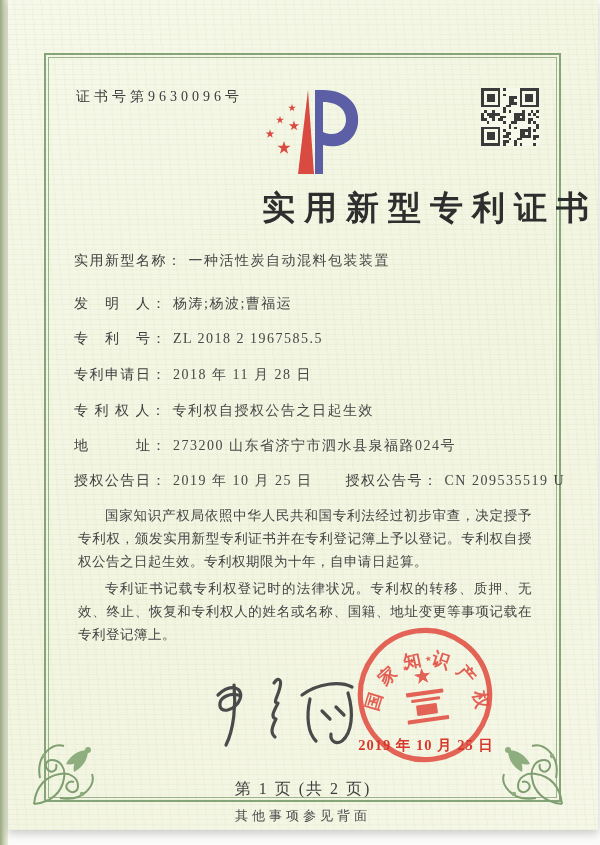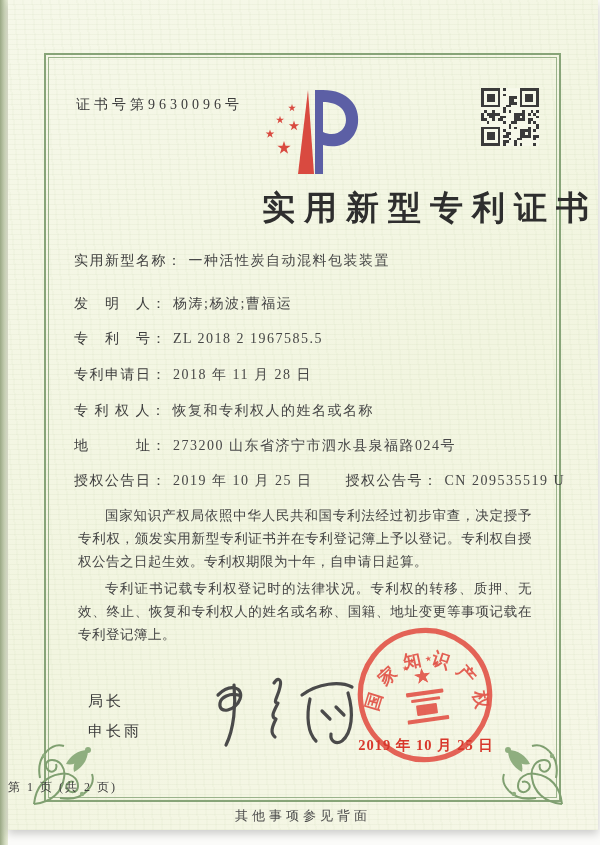--- a/index.html
+++ b/index.html
@@ -18,21 +18,21 @@
       linear-gradient(145deg,#f6f8e9,#f2f5e0 55%,#f6f7e7);
     box-shadow:0 4px 8px rgba(0,0,0,.18);
   }
   .frame{position:absolute;left:36px;top:53px;width:513px;height:745px;
     border:2px solid #87a478;}
   .frame::after{content:'';position:absolute;inset:2px;border:1px solid #9ab38b;}
   .orn{position:absolute;width:80px;height:80px;}
   .orn.br{left:476px;top:726px;}
   .orn.bl{left:24px;top:726px;transform:scaleX(-1);}
 
-  .certno{position:absolute;left:68px;top:96px;font-size:14px;color:#3c3c3c;
+  .certno{position:absolute;left:68px;top:88px;font-size:14px;color:#3c3c3c;
     letter-spacing:4px;font-family:"Liberation Serif","DejaVu Serif",serif;}
   .qr{position:absolute;left:473px;top:88px;width:58px;height:58px;}
   .logo{position:absolute;left:238px;top:82px;width:120px;height:100px;}
 
   .title{position:absolute;left:0;top:186px;width:590px;text-align:right;
     font-size:33px;font-weight:700;color:#2e2e2e;letter-spacing:9px;}
 
   .row{position:absolute;left:66px;white-space:nowrap;font-size:14px;
     color:#3e3e3e;letter-spacing:1.5px;}
   .row .val{margin-left:6px;color:#474747;}
@@ -46,22 +46,22 @@
 
   .signer{position:absolute;left:80px;top:686px;font-size:15px;color:#3a3a3a;
     letter-spacing:3px;line-height:30px;font-family:"Liberation Sans","DejaVu Sans",sans-serif;}
   .signature{position:absolute;left:182px;top:655px;width:180px;height:105px;}
 
   .seal{position:absolute;left:344px;top:622px;width:146px;height:146px;
     transform:rotate(-8deg);opacity:.92;}
   .sealdate{position:absolute;left:348px;top:736px;width:140px;text-align:center;
     font-size:14.5px;color:#d8382c;letter-spacing:1px;font-weight:600;}
 
-  .pageno{position:absolute;left:0;top:779px;width:590px;
-    font-size:12px;color:#3f3f3f;letter-spacing:2px;}
+  .pageno{position:absolute;left:0;top:779px;width:590px;text-align:center;
+    font-size:16px;color:#3f3f3f;letter-spacing:2px;}
   .backnote{position:absolute;left:0;top:807px;width:590px;text-align:center;
     font-size:13px;color:#4a4a4a;letter-spacing:4px;}
 </style>
 </head>
 <body>
 
 <div class="spine"></div>
 
 <div class="paper">
 
@@ -145,43 +145,39 @@
   <div class="row r2">
     <span class="lab">发　明　人：</span><span class="val">杨涛;杨波;曹福运</span>
   </div>
   <div class="row r3">
     <span class="lab">专　利　号：</span><span class="val">ZL 2018 2 1967585.5</span>
   </div>
   <div class="row r4">
     <span class="lab">专利申请日：</span><span class="val">2018 年 11 月 28 日</span>
   </div>
   <div class="row r5">
-    <span class="lab">专 利 权 人：</span><span class="val">恢复和专利权人的姓名或名称</span>
+    <span class="lab">专 利 权 人：</span><span class="val">专利权自授权公告之日起生效</span>
   </div>
   <div class="row r6">
     <span class="lab">地　　　址：</span><span class="val">273200 山东省济宁市泗水县泉福路024号</span>
   </div>
   <div class="row r7">
     <span>
       <span class="lab">授权公告日：</span><span class="val">2019 年 10 月 25 日</span>
     </span>
     <span class="pair2">
       <span class="lab">授权公告号：</span><span class="val">CN 209535519 U</span>
     </span>
   </div>
 
   <div class="paras">
     <p>国家知识产权局依照中华人民共和国专利法经过初步审查，决定授予专利权，颁发实用新型专利证书并在专利登记簿上予以登记。专利权自授权公告之日起生效。专利权期限为十年，自申请日起算。</p>
     <p>专利证书记载专利权登记时的法律状况。专利权的转移、质押、无效、终止、恢复和专利权人的姓名或名称、国籍、地址变更等事项记载在专利登记簿上。</p>
   </div>
 
-  <div class="signer">
-    <div>局长</div>
-    <div>申长雨</div>
-  </div>
 
   <svg class="signature" viewBox="0 0 180 105">
     <g fill="none" stroke="#4a4a4a" stroke-width="3.2" stroke-linecap="round" stroke-linejoin="round">
       <path d="M44 30 C46 50 44 74 36 90"></path>
       <path d="M28 40 C40 28 54 32 50 44 C46 56 28 60 30 48 C31 42 40 38 48 40"></path>
       <path d="M84 28 C88 22 92 24 90 32 C88 42 82 48 88 48 C84 56 80 62 86 64 C82 72 80 78 85 82"></path>
       <path d="M112 40 C128 28 150 26 162 32"></path>
       <path d="M120 44 C116 62 118 78 126 86"></path>
       <path d="M158 38 C164 58 162 78 152 86 C146 90 140 86 141 79"></path>
       <path d="M132 56 l8 8 M146 52 l8 8"></path>

